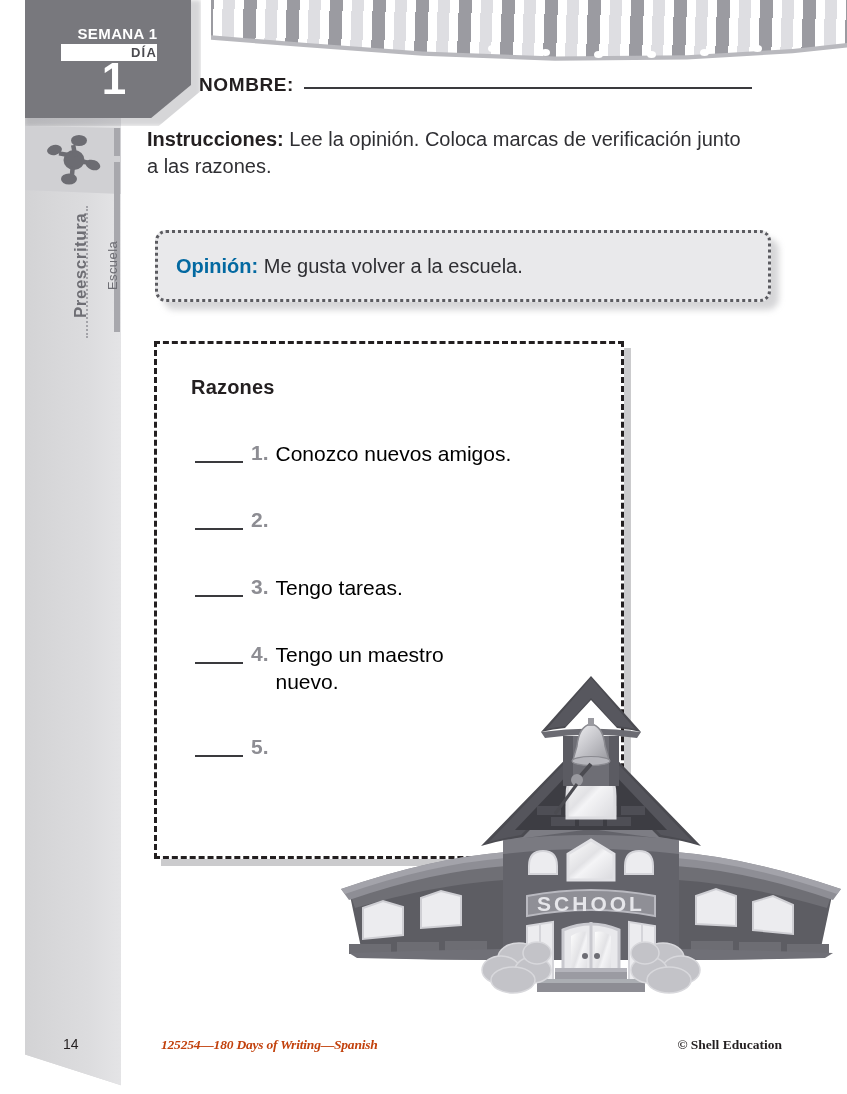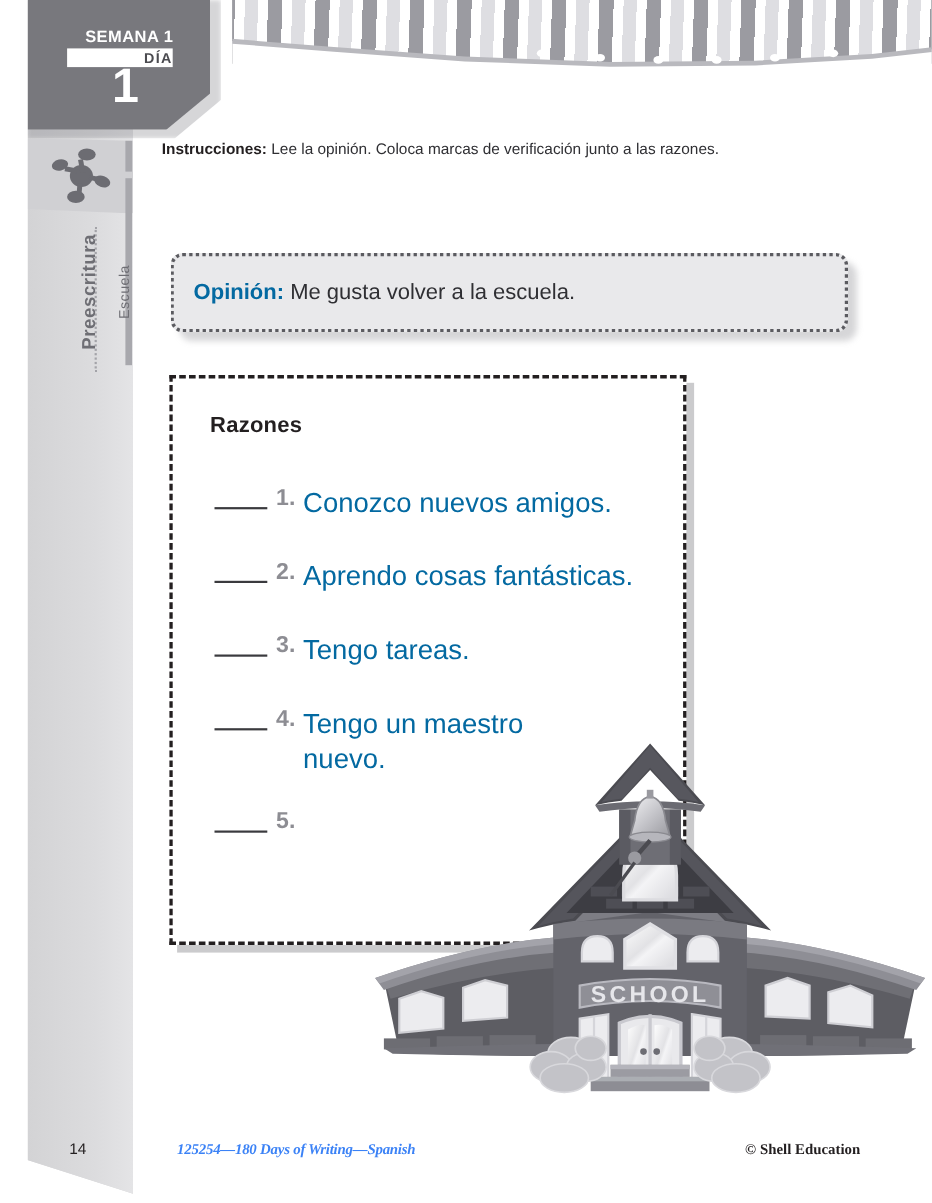--- a/index.html
+++ b/index.html
@@ -202,21 +202,21 @@
     height: 0;
     border-bottom: 2px solid #3a3a3e;
     transform: translateY(-2px);
   }
 
   
   #instructions {
     position: absolute;
     left: 122px; top: 126px;
     width: 600px;
-    font-size: 14px;
+    font-size: 20px;
     line-height: 1.35;
     color: #2f2f33;
   }
   #instructions-label {
     font-weight: bold;
     color: #231f20;
   }
 
   
   #opinion-shadow {
@@ -283,22 +283,22 @@
   }
   .reason-num {
     margin-left: 8px;
     font-size: 21px;
     font-weight: bold;
     color: #8d8d93;
     flex: none;
   }
   .reason-text {
     margin-left: 7px;
-    font-size: 25px;
-    color: #0369a1;
+    font-size: 21px;
+    color: #000000;
     line-height: 1.28;
   }
 
   #reason-1 { left: 170px; top: 441px; }
   #reason-2 { left: 170px; top: 508px; }
   #reason-3 { left: 170px; top: 575px; }
   #reason-4 { left: 170px; top: 642px; width: 290px; }
   #reason-5 { left: 170px; top: 735px; width: 290px; }
 
   
@@ -315,21 +315,21 @@
     font-size: 14px;
     font-weight: normal;
     color: #231f20;
   }
   #footer-center {
     position: absolute;
     left: 136px; top: 1037px;
     font-size: 13.5px;
     font-style: italic;
     font-weight: bold;
-    color: #3b82f6;
+    color: #c2410c;
     font-family: "Liberation Serif", serif;
     letter-spacing: -0.2px;
   }
   #footer-right {
     position: absolute;
     right: 90px; top: 1037px;
     font-size: 13.5px;
     font-weight: bold;
     color: #231f20;
     font-family: "Liberation Serif", serif;
@@ -374,20 +374,24 @@
     <rect x="12" y="18" width="11" height="4.5" fill="#6c6c72" transform="rotate(10 17 20)"></rect>
     <rect x="34" y="26" width="10" height="4.5" fill="#6c6c72" transform="rotate(12 39 28)"></rect>
     <rect x="23" y="33" width="4.5" height="10" fill="#6c6c72" transform="rotate(5 25 38)"></rect>
   </svg>
   <div id="sidebar-bar-a"></div>
   <div id="sidebar-bar-b"></div>
   <div id="sidebar-dotline"></div>
   <div class="vert-text" id="label-preescritura">Preescritura</div>
   <div class="vert-text" id="label-escuela">Escuela</div>
 
+  <div id="nombre-row">
+    <span id="nombre-label">NOMBRE:</span>
+    <span id="nombre-line"></span>
+  </div>
 
   <div id="instructions">
     <span id="instructions-label">Instrucciones:</span><span> Lee la opinión. Coloca marcas de verificación junto a las razones.</span>
   </div>
 
   <div id="opinion-shadow"></div>
   <div id="opinion-box">
     <div id="opinion-text">
       <span id="opinion-label">Opinión:</span><span> Me gusta volver a la escuela.</span>
     </div>
@@ -398,21 +402,20 @@
   <div id="reasons-title">Razones</div>
 
   <div class="reason-row" id="reason-1">
     <span class="reason-blank"></span>
     <span class="reason-num">1.</span>
     <span class="reason-text">Conozco nuevos amigos.</span>
   </div>
   <div class="reason-row" id="reason-2">
     <span class="reason-blank"></span>
     <span class="reason-num">2.</span>
-    <span class="reason-text">Aprendo cosas fantásticas.</span>
   </div>
   <div class="reason-row" id="reason-3">
     <span class="reason-blank"></span>
     <span class="reason-num">3.</span>
     <span class="reason-text">Tengo tareas.</span>
   </div>
   <div class="reason-row" id="reason-4">
     <span class="reason-blank"></span>
     <span class="reason-num">4.</span>
     <span class="reason-text">Tengo un maestro nuevo.</span>

